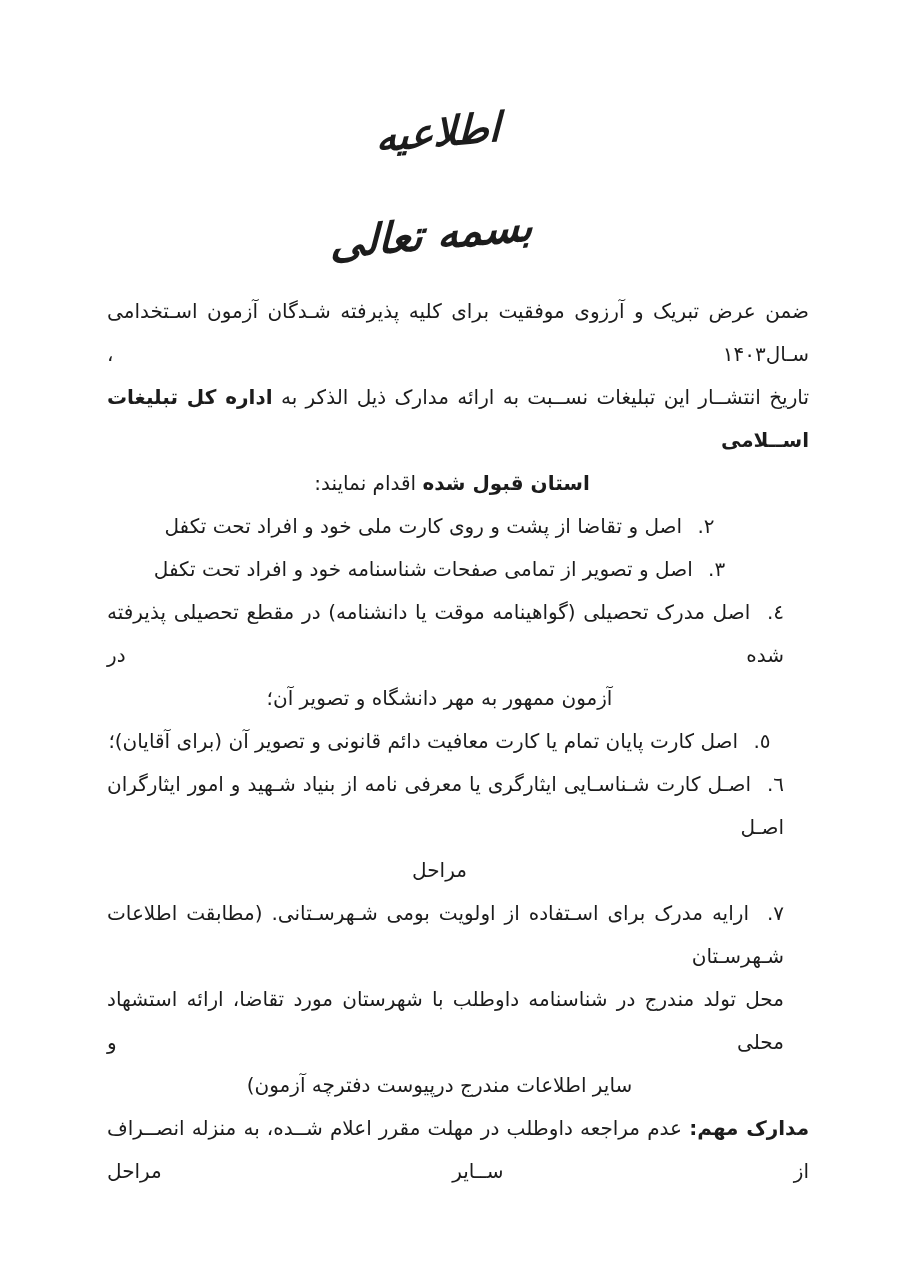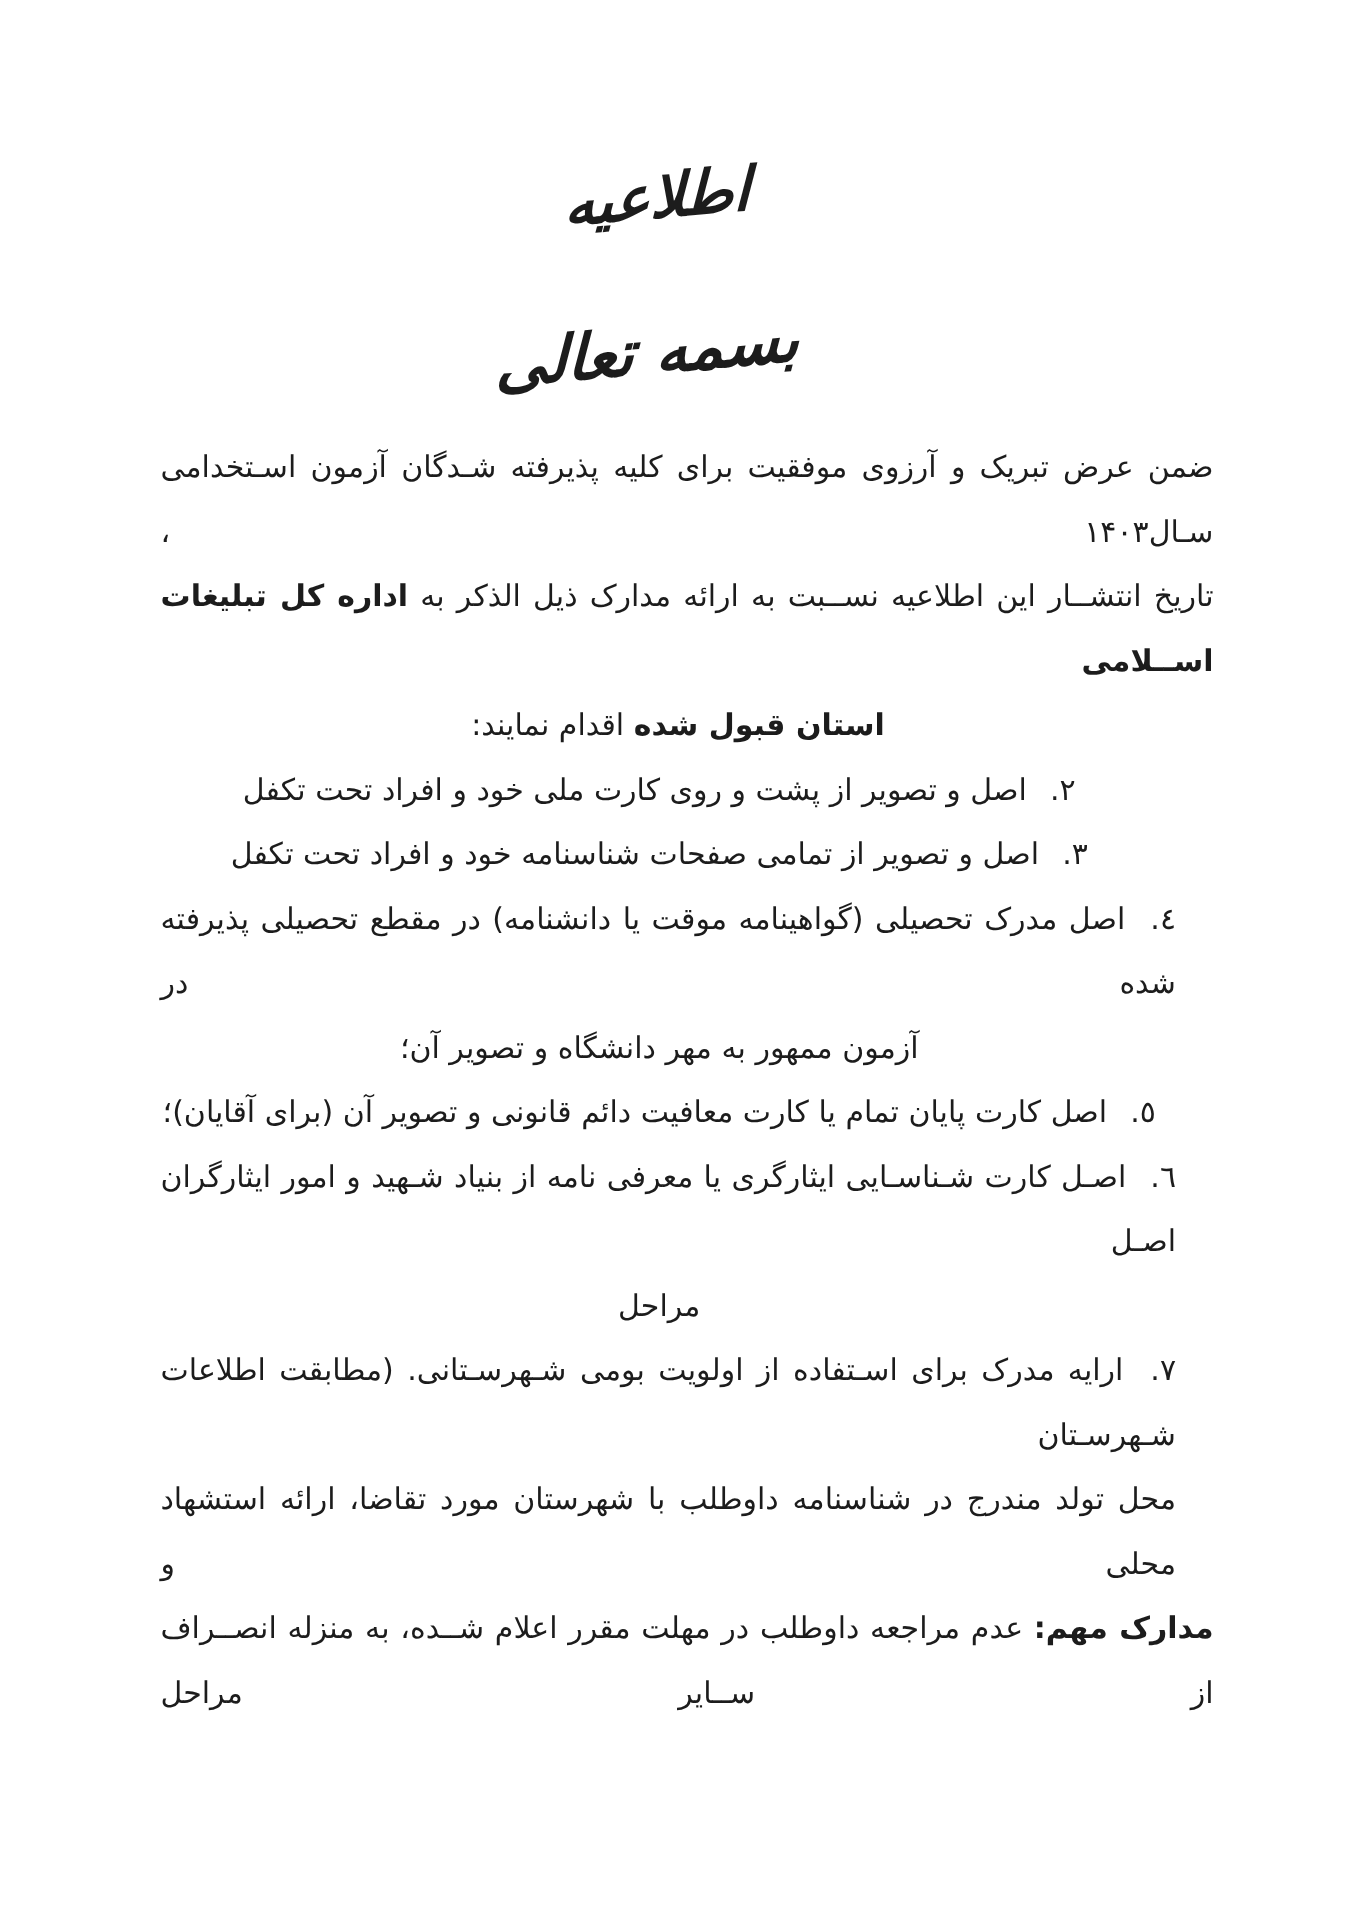--- a/index.html
+++ b/index.html
@@ -74,32 +74,32 @@
       <span class="callig callig-basmala">بسمه تعالی</span>
     </div>
   </div>
 
   <div class="body-col">
 
     <div class="line just">
       <span>ضمن عرض تبریک و آرزوی موفقیت برای کلیه پذیرفته شـدگان آزمون اسـتخدامی سـال۱۴۰۳ ،</span>
     </div>
     <div class="line just">
-      <span>تاریخ انتشــار این اطلاعیه نســبت به ارائه مدارک ذیل الذکر به </span>
+      <span>تاریخ انتشــار این تبلیغات نســبت به ارائه مدارک ذیل الذکر به </span>
       <span class="b">اداره کل تبلیغات اســلامی</span>
     </div>
     <div class="line">
       <span class="b">استان قبول شده</span>
       <span> اقدام نمایند:</span>
     </div>
 
 
     <div class="line indent">
       <span class="num">۲.</span>
-      <span>اصل و تصویر از پشت و روی کارت ملی خود و افراد تحت تکفل</span>
+      <span>اصل و تقاضا از پشت و روی کارت ملی خود و افراد تحت تکفل</span>
     </div>
 
     <div class="line indent">
       <span class="num">۳.</span>
       <span>اصل و تصویر از تمامی صفحات شناسنامه خود و افراد تحت تکفل</span>
     </div>
 
     <div class="line indent just">
       <span class="num">٤.</span>
       <span>اصل مدرک تحصیلی (گواهینامه موقت یا دانشنامه) در مقطع تحصیلی پذیرفته شده در</span>
@@ -121,20 +121,23 @@
       <span>مراحل</span>
     </div>
 
     <div class="line indent just">
       <span class="num">۷.</span>
       <span>ارایه مدرک برای اسـتفاده از اولویت بومی شـهرسـتانی. (مطابقت اطلاعات شـهرسـتان</span>
     </div>
     <div class="line indent just">
       <span>محل تولد مندرج در شناسنامه داوطلب با شهرستان مورد تقاضا، ارائه استشهاد محلی و</span>
     </div>
+    <div class="line indent center">
+      <span>سایر اطلاعات مندرج درپیوست دفترچه آزمون)</span>
+    </div>
 
     <div class="line just">
       <span class="b">مدارک مهم:</span>
       <span> عدم مراجعه داوطلب در مهلت مقرر اعلام شــده، به منزله انصــراف از ســایر مراحل</span>
     </div>
 
   </div>
 </div>
 
 </body></html>

